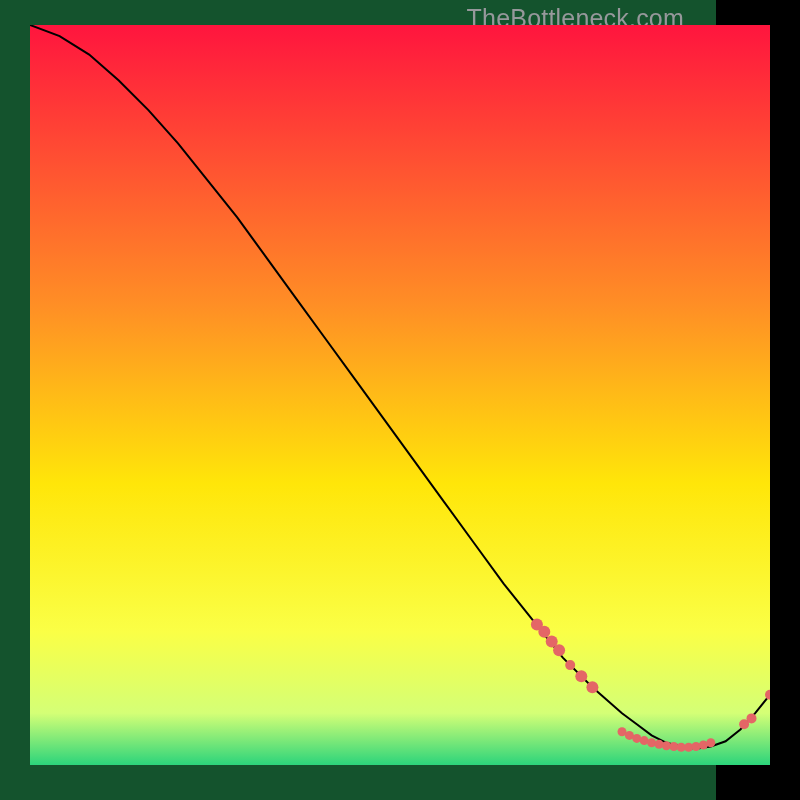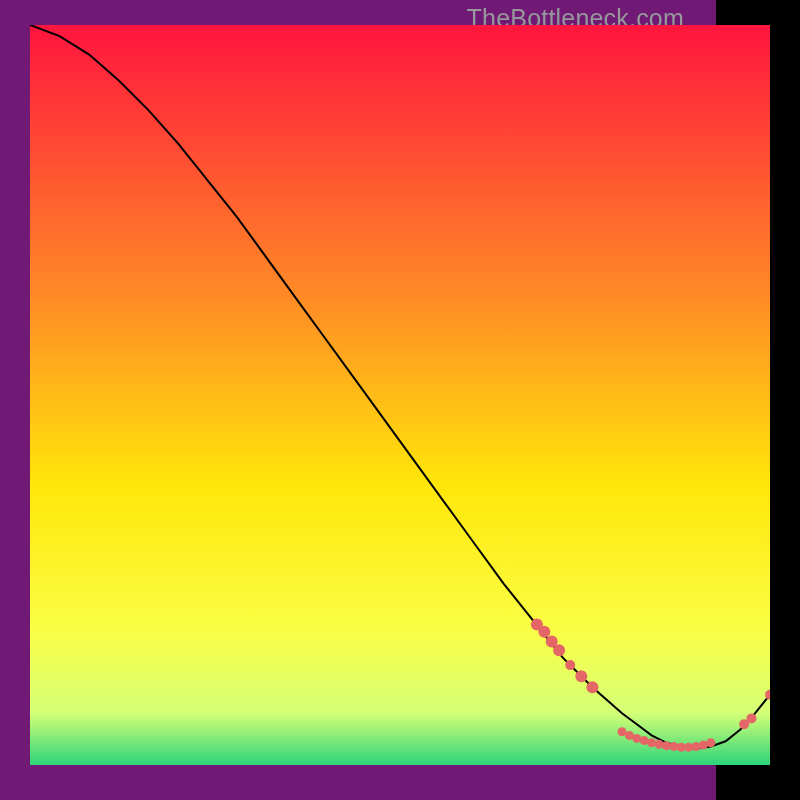--- a/index.html
+++ b/index.html
@@ -7,21 +7,21 @@
     padding: 0;
     width: 800px;
     height: 800px;
     background: #000;
     overflow: hidden;
   }
   .stage {
     position: relative;
     width: 716px;
     height: 800px;
-    background: #701a75;
+    background: #14532d;
   }
   .plot {
     position: absolute;
     left: 30px;
     top: 25px;
     width: 740px;
     height: 740px;
   }
   .watermark {
     position: absolute;

